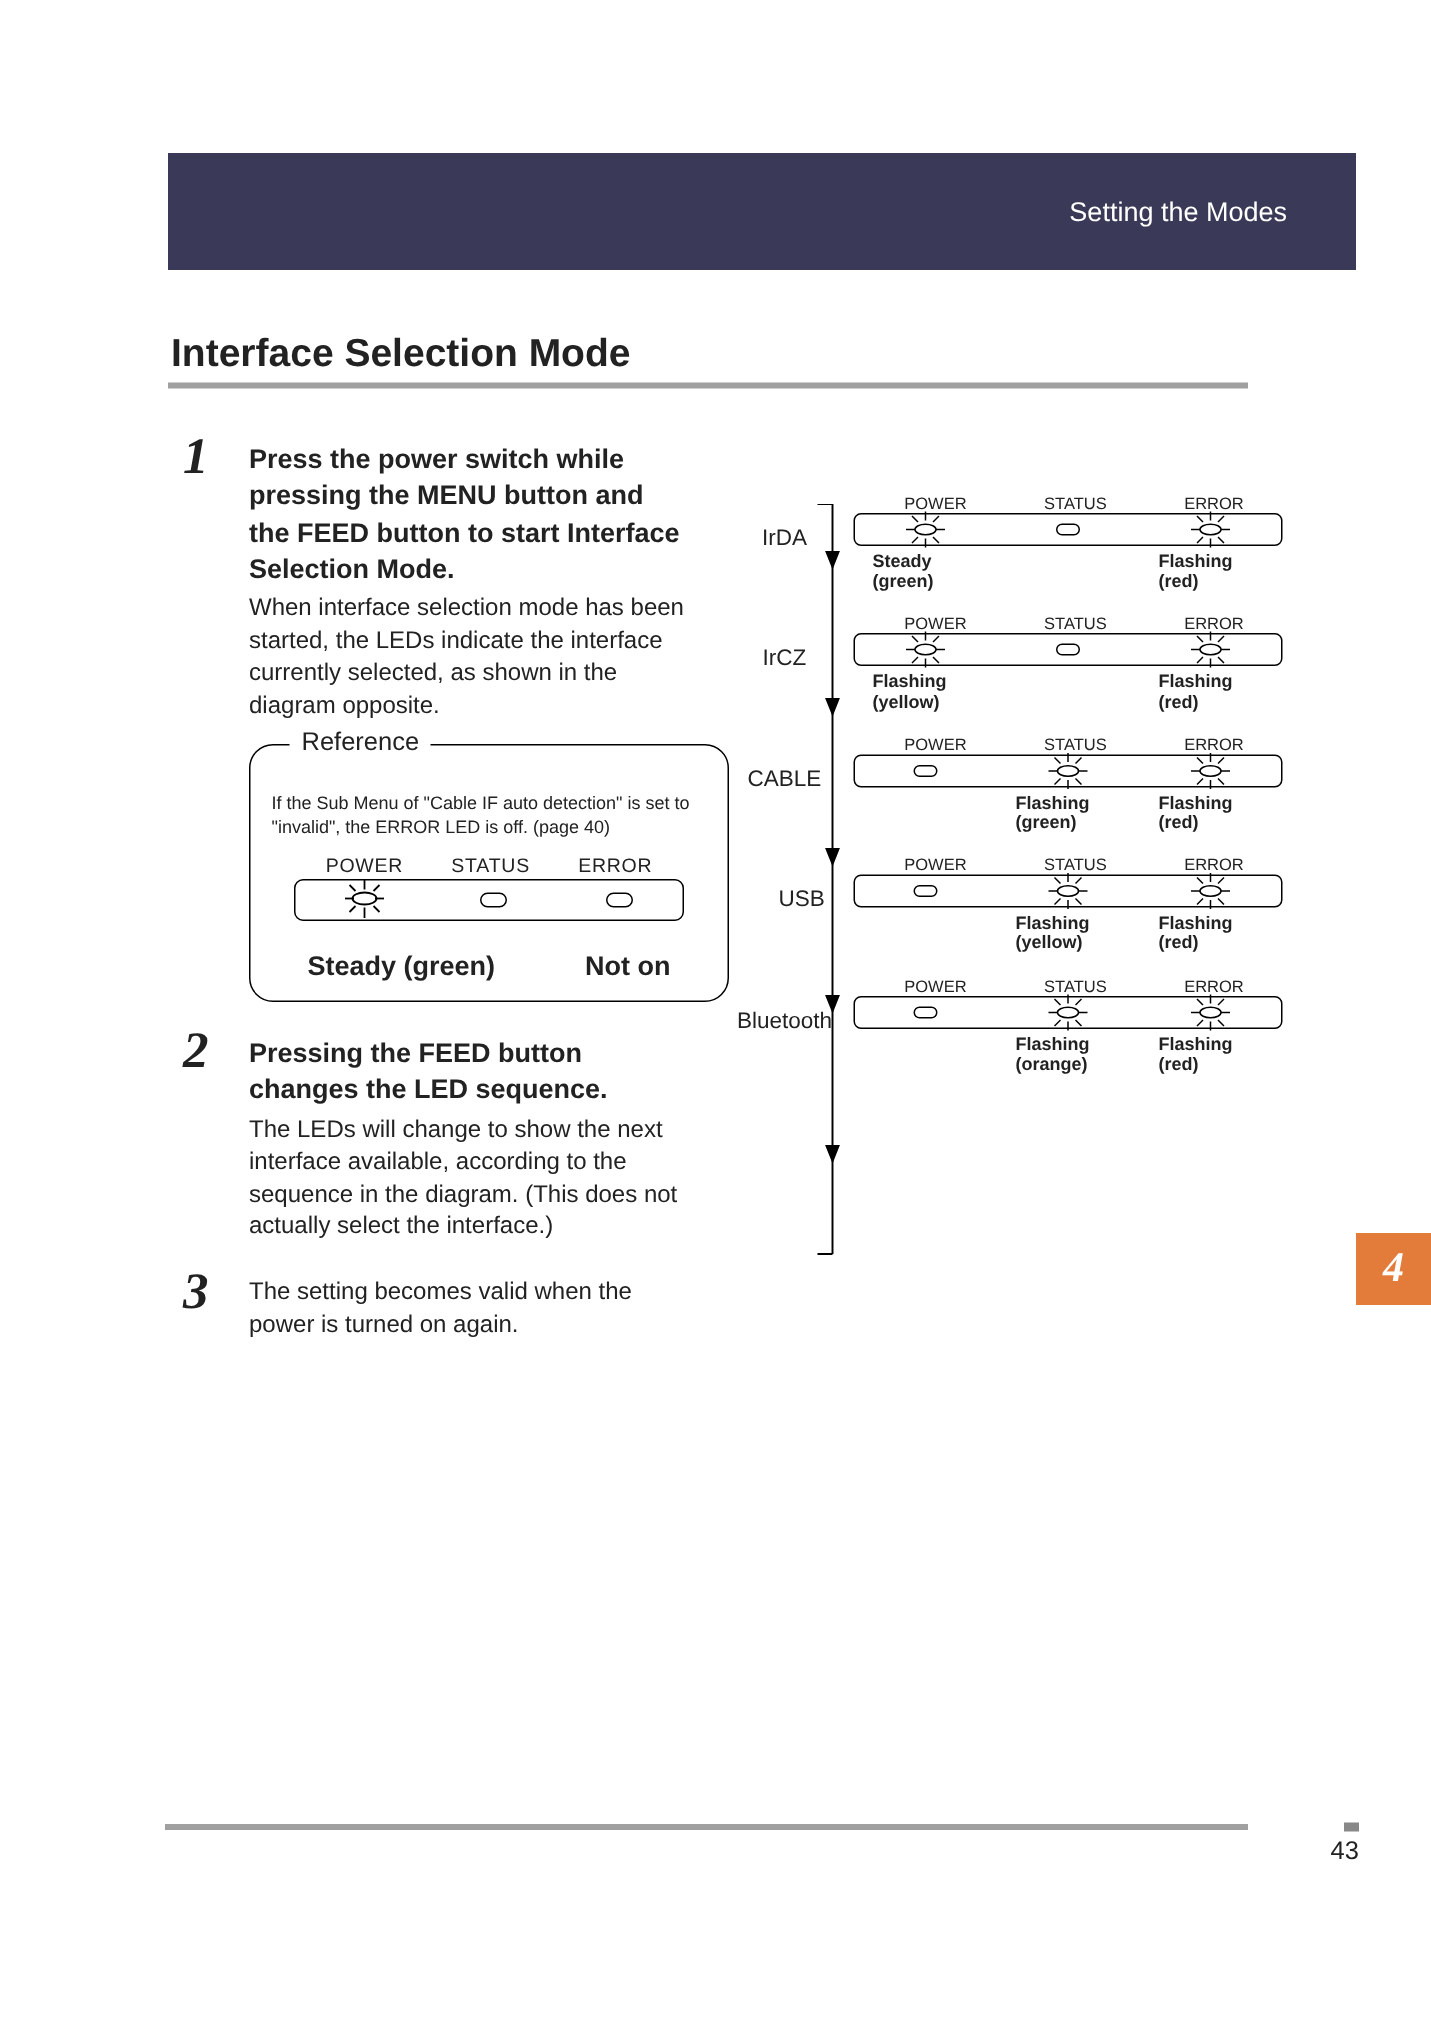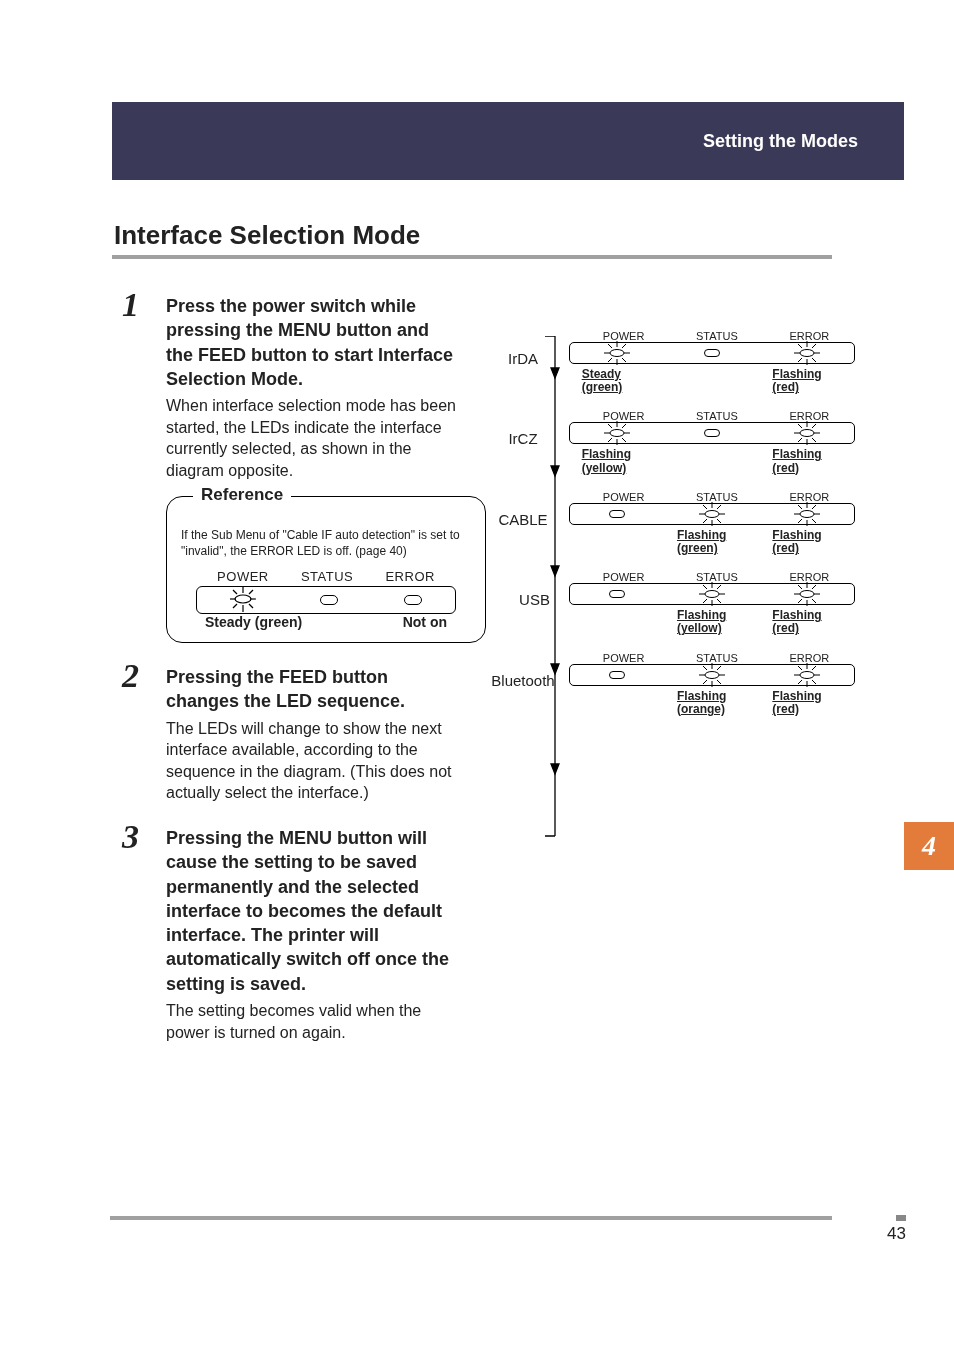--- a/index.html
+++ b/index.html
@@ -20,21 +20,21 @@
     position: absolute;
     top: 102px; left: 112px;
     width: 792px; height: 78px;
     background: #3a3a58;
     display: flex;
     align-items: center;
     justify-content: flex-end;
     padding-right: 46px;
     color: #fff;
     font-size: 18px;
-    font-weight: 700;
+    font-weight: 400;
   }
   .title {
     position: absolute;
     top: 220px; left: 112px;
     width: 720px;
     font-size: 26px;
     font-weight: 600;
     border-bottom: 4px solid #a0a0a0;
     padding-bottom: 4px;
     padding-left: 2px;
@@ -71,21 +71,21 @@
     width: 320px;
     border: 1.5px solid #000;
     border-radius: 16px;
     padding: 30px 14px 12px 14px;
   }
   .reference-label {
     position: absolute;
     top: -12px; left: 26px;
     background: #fff;
     padding: 0 8px;
-    font-weight: 700;
+    font-weight: 400;
     font-size: 17px;
   }
   .reference-text { font-size: 12px; line-height: 1.35; }
   .ref-leds {
     margin-top: 10px;
     display: flex;
     flex-direction: column;
     align-items: center;
   }
   .led-labels-top {
@@ -106,23 +106,23 @@
   .led {
     width: 18px; height: 10px;
     border: 1.5px solid #000;
     border-radius: 5px;
   }
   .led.star { position: relative; width: 24px; height: 20px; border: none; }
   .led.star svg { position: absolute; top: -6px; left: -4px; }
   .led-labels-bottom {
     display: flex; justify-content: space-between;
     width: 250px;
-    font-size: 14px;
+    font-size: 18px;
     font-weight: 700;
-    margin-top: 0;
+    margin-top: 20px;
     padding: 0 4px;
   }
   
   .diagram {
     position: absolute;
     top: 330px; left: 485px;
     width: 370px;
   }
   .drow {
     display: flex;
@@ -155,21 +155,20 @@
     border: 1.3px solid #000;
     border-radius: 4px;
   }
   .dled-bot {
     display: flex; justify-content: space-around;
     font-size: 12px;
     font-weight: 700;
     line-height: 1.1;
     padding-top: 4px;
     padding-bottom: 10px;
-    text-decoration: underline;
   }
   .dled-bot > div { width: 70px; text-align: left; }
   .side-tab {
     position: absolute;
     top: 822px; right: 0;
     width: 50px; height: 48px;
     background: #e37b3a;
     color: #fff;
     font-size: 28px;
     font-style: italic;
@@ -250,21 +249,20 @@
     </div>
 
     <div class="step">
       <div class="step-num">2</div>
       <div class="step-head">Pressing the FEED button changes the LED sequence.</div>
       <div class="step-body">The LEDs will change to show the next interface available, according to the sequence in the diagram. (This does not actually select the interface.)</div>
     </div>
 
     <div class="step">
       <div class="step-num">3</div>
-      <div class="step-head">Pressing the MENU button will cause the setting to be saved permanently and the selected interface to becomes the default interface. The printer will automatically switch off once the setting is saved.</div>
       <div class="step-body">The setting becomes valid when the power is turned on again.</div>
     </div>
 
   </div>
 
   <div class="diagram">
     <svg width="30" height="520" style="position:absolute;left:60px;top:6px;">
       <g stroke="#000" stroke-width="1.3" fill="#000">
         <line x1="10" y1="0" x2="10" y2="500"></line>
         <polygon points="10,42 6,32 14,32"></polygon>

